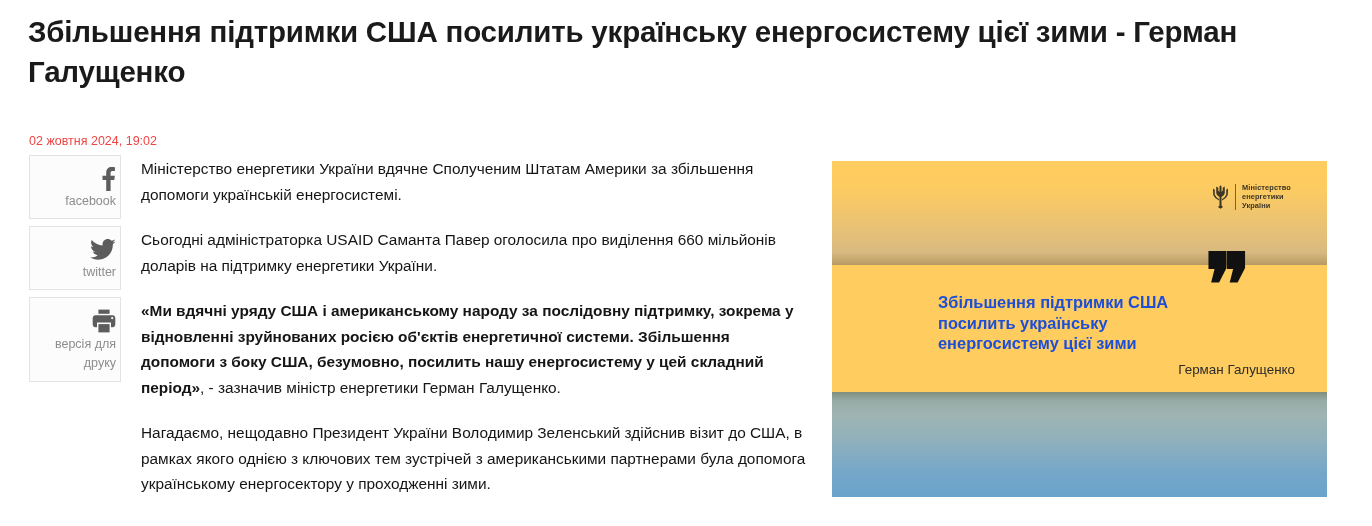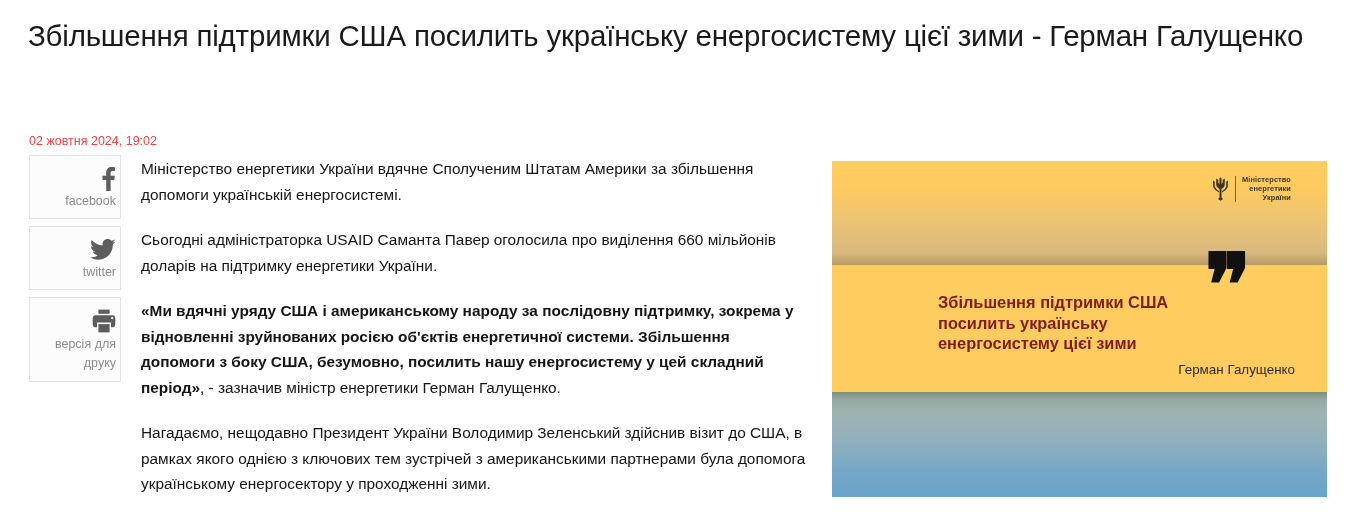--- a/index.html
+++ b/index.html
@@ -20,22 +20,22 @@
     background: #ffffff;
   }
 
   
   .headline {
     position: absolute;
     left: 28px;
     top: 12px;
     width: 1300px;
     font-size: 29.5px;
-    line-height: 48px;
-    font-weight: normal;
+    line-height: 40px;
+    font-weight: bold;
     color: #1a1a1a;
     letter-spacing: -0.2px;
   }
 
   
   .date-line {
     position: absolute;
     left: 29px;
     top: 119px;
     font-size: 12.5px;
@@ -148,25 +148,24 @@
         #9fb4b3 22%,
         #8fb0bd 48%,
         #74a6c9 78%,
         #6ba3cb 100%);
   }
 
   
   .ministry-logo {
     position: absolute;
     right: 36px;
-    top: 14px;
+    top: 22px;
     display: flex;
     align-items: center;
     gap: 6px;
-    text-align: right;
   }
   .ministry-logo .trident {
     width: 17px;
     height: 24px;
     flex: 0 0 auto;
   }
   .ministry-logo .divider {
     width: 1px;
     height: 26px;
     background: #4a4230;
@@ -196,21 +195,21 @@
 
   
   .promo-headline {
     position: absolute;
     left: 106px;
     top: 131px;
     width: 370px;
     font-size: 16.4px;
     line-height: 20.5px;
     font-weight: bold;
-    color: #7f1d1d;
+    color: #1d4ed8;
     white-space: pre-line;
   }
 
   .promo-author {
     position: absolute;
     right: 32px;
     top: 200px;
     font-size: 13.4px;
     line-height: 18px;
     color: #2c2c2c;

